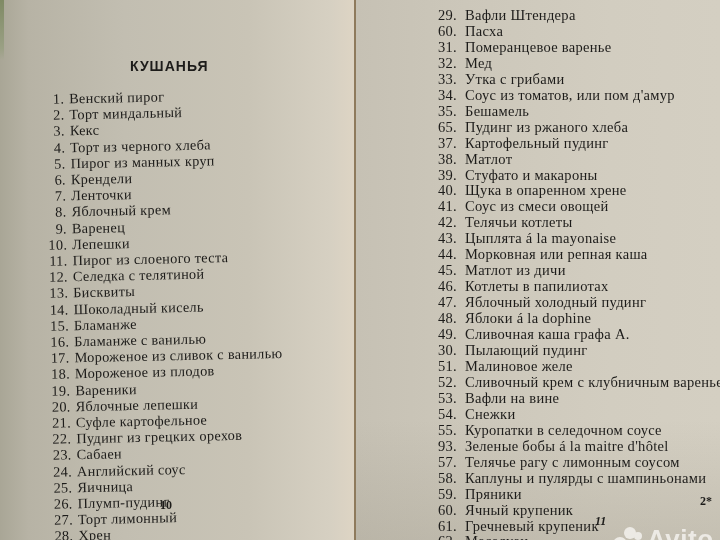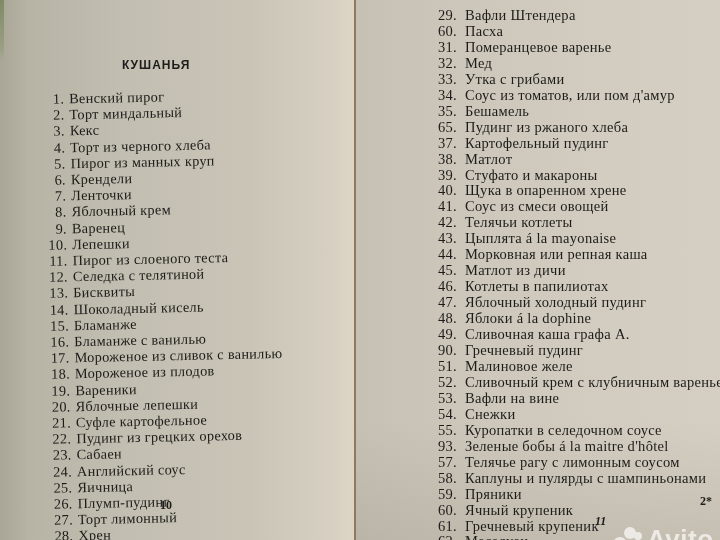--- a/index.html
+++ b/index.html
@@ -25,23 +25,23 @@
     }
     .page-right {
       position: absolute; left: 356px; top: 0; width: 364px; height: 540px;
       background: linear-gradient(90deg, #c6c1b4 0%, #ccc7ba 30%, #d2cdc0 70%, #d4cfc2 100%);
     }
     .page-right::after {
       content: ""; position: absolute; left: 0; right: 0; bottom: 0; height: 120px;
       background: linear-gradient(180deg, transparent, rgba(150,145,130,0.25));
     }
     .title {
-      position: absolute; left: 122px; top: 58px;
+      position: absolute; left: 130px; top: 58px;
       font-family: "Liberation Sans", "DejaVu Sans", sans-serif;
-      font-weight: bold; font-size: 12px; letter-spacing: 1px;
+      font-weight: bold; font-size: 14px; letter-spacing: 1px;
     }
     .list { position: absolute; list-style: none; }
     .list li {
       font-size: 14.3px; line-height: 16.2px; white-space: nowrap;
       letter-spacing: 0.3px;
     }
     .list .num { display: inline-block; text-align: right; margin-right: 5px; }
     .left-list { left: 38px; top: 91px; transform: rotate(-1.2deg); transform-origin: left top; }
     .left-list .num { width: 26px; }
     .right-list { left: 436px; top: 8px; }
@@ -121,21 +121,21 @@
       <li><span class="num">40.</span><span>Щука в опаренном хрене</span></li>
       <li><span class="num">41.</span><span>Соус из смеси овощей</span></li>
       <li><span class="num">42.</span><span>Телячьи котлеты</span></li>
       <li><span class="num">43.</span><span>Цыплята á la mayonaise</span></li>
       <li><span class="num">44.</span><span>Морковная или репная каша</span></li>
       <li><span class="num">45.</span><span>Матлот из дичи</span></li>
       <li><span class="num">46.</span><span>Котлеты в папилиотах</span></li>
       <li><span class="num">47.</span><span>Яблочный холодный пудинг</span></li>
       <li><span class="num">48.</span><span>Яблоки á la dophine</span></li>
       <li><span class="num">49.</span><span>Сливочная каша графа А.</span></li>
-      <li><span class="num">90.</span><span>Гречневый пудинг</span></li>
+      <li><span class="num">30.</span><span>Пылающий пудинг</span></li>
       <li><span class="num">51.</span><span>Малиновое желе</span></li>
       <li><span class="num">52.</span><span>Сливочный крем с клубничным вареньем</span></li>
       <li><span class="num">53.</span><span>Вафли на вине</span></li>
       <li><span class="num">54.</span><span>Снежки</span></li>
       <li><span class="num">55.</span><span>Куропатки в селедочном соусе</span></li>
       <li><span class="num">93.</span><span>Зеленые бобы á la maitre d'hôtel</span></li>
       <li><span class="num">57.</span><span>Телячье рагу с лимонным соусом</span></li>
       <li><span class="num">58.</span><span>Каплуны и пулярды с шампиньонами</span></li>
       <li><span class="num">59.</span><span>Пряники</span></li>
       <li><span class="num">60.</span><span>Ячный крупеник</span></li>

